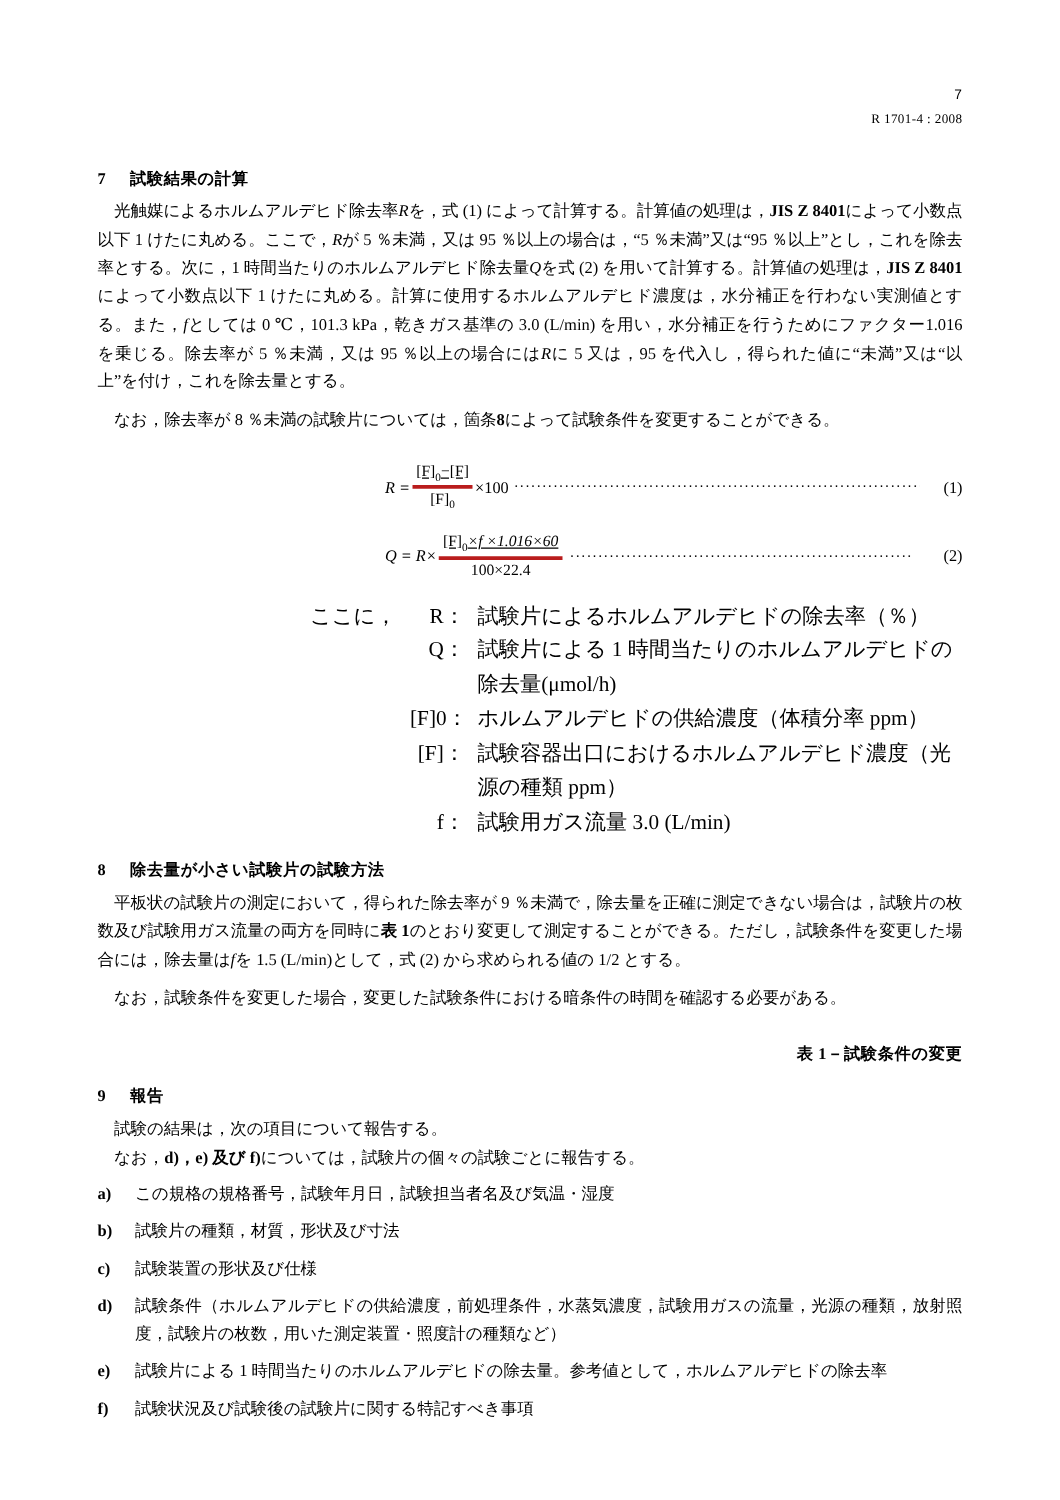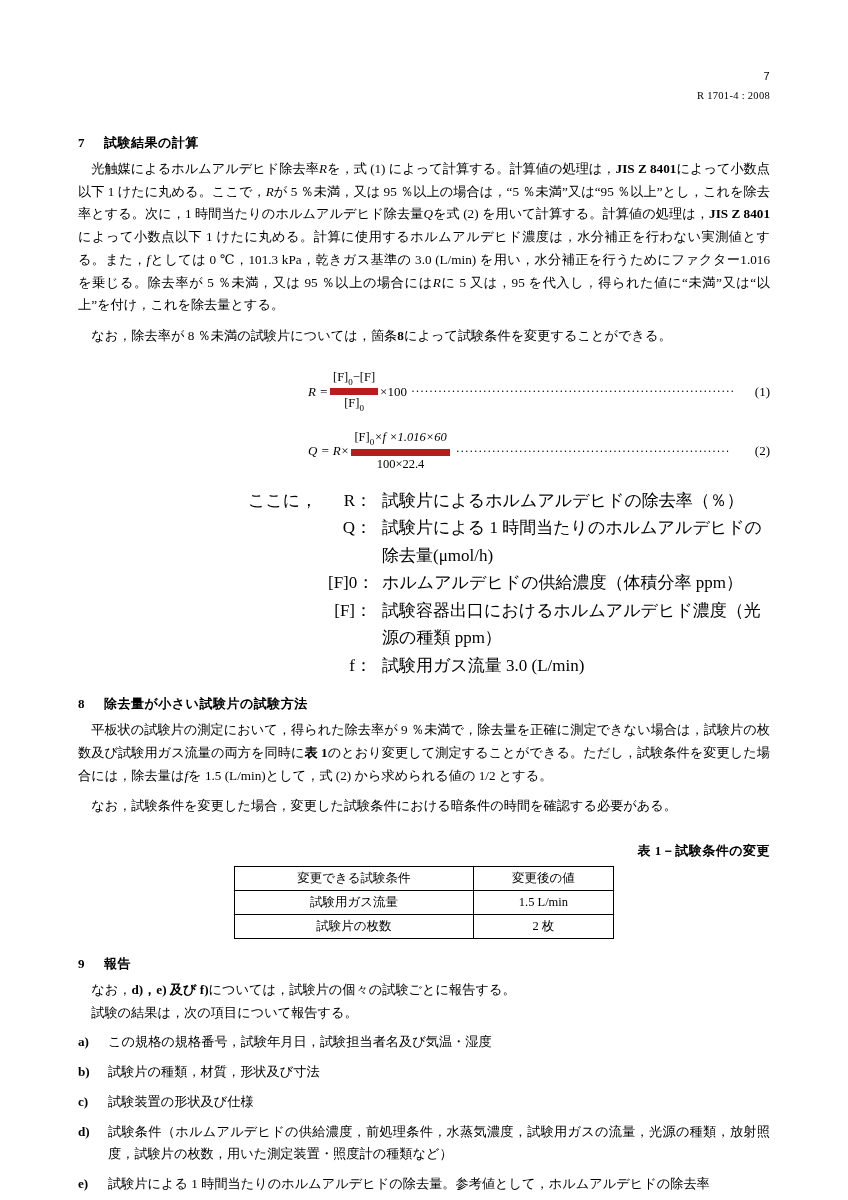--- a/index.html
+++ b/index.html
@@ -95,24 +95,25 @@
     white-space: nowrap;
   }
   .frac {
     display: inline-flex;
     flex-direction: column;
     align-items: center;
     vertical-align: middle;
     margin: 0 2px;
   }
   .frac .top {
-    border-bottom: 7px solid #b91c1c;
+    border-bottom: 3px solid #b91c1c;
     padding: 0 3px 1px 3px;
     line-height: 1.25;
     font-size: 12.5px;
+    text-decoration: underline;
   }
   .frac .bot {
     padding: 1px 3px 0 3px;
     line-height: 1.25;
     font-size: 12.5px;
   }
   .sub { font-size: 9px; vertical-align: sub; }
   .dots {
     flex: 1 1 auto;
     overflow: hidden;
@@ -286,44 +287,28 @@
       <span class="title">除去量が小さい試験片の試験方法</span>
     </div>
 
     <p class="body indent1"><span>平板状の試験片の測定において，得られた除去率が 9 ％未満で，除去量を正確に測定できない場合は，試験片の枚数及び試験用ガス流量の両方を同時に</span><b class="inl">表 1</b><span>のとおり変更して測定することができる。ただし，試験条件を変更した場合には，除去量は</span><i class="inl">f</i><span>を 1.5 (L/min)として，式 (2) から求められる値の 1/2 とする。</span></p>
 
     <div class="gap"></div>
 
     <p class="body indent1">なお，試験条件を変更した場合，変更した試験条件における暗条件の時間を確認する必要がある。</p>
 
     <div class="table-caption">表 1－試験条件の変更</div>
-    <table class="cond">
-      <tbody>
-          <tr class="head">
-        <th>変更できる試験条件</th>
-        <th>変更後の値</th>
-      </tr>
-      <tr>
-        <td>試験用ガス流量</td>
-        <td>1.5 L/min</td>
-      </tr>
-      <tr>
-        <td>試験片の枚数</td>
-        <td>2 枚</td>
-      </tr>
-    </tbody>
-      </table>
 
     <div class="clause">
       <span class="num">9</span>
       <span class="title">報告</span>
     </div>
 
+    <p class="body indent1">試験の結果は，次の項目について報告する。</p>
     <p class="body indent1"><span>なお，</span><b class="inl">d)，e) 及び f)</b><span>については，試験片の個々の試験ごとに報告する。</span></p>
-    <p class="body indent1">試験の結果は，次の項目について報告する。</p>
 
     <div class="li">
       <span class="mk">a)</span>
       <span class="tx">この規格の規格番号，試験年月日，試験担当者名及び気温・湿度</span>
     </div>
     <div class="li">
       <span class="mk">b)</span>
       <span class="tx">試験片の種類，材質，形状及び寸法</span>
     </div>
     <div class="li">

